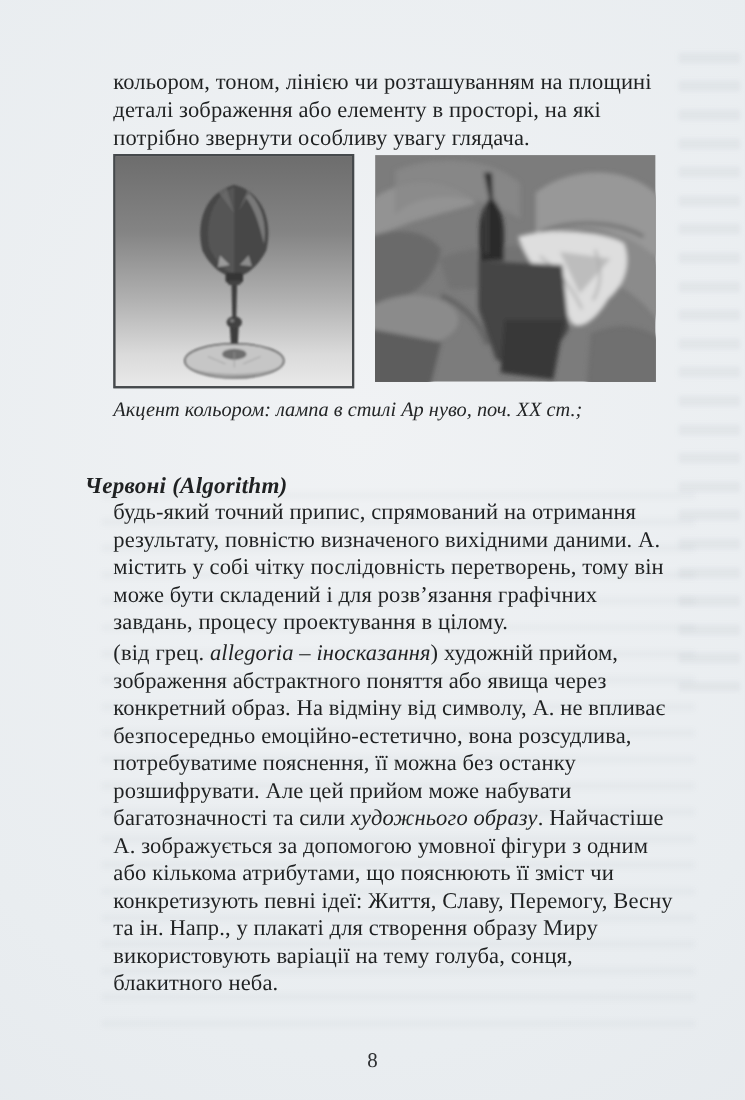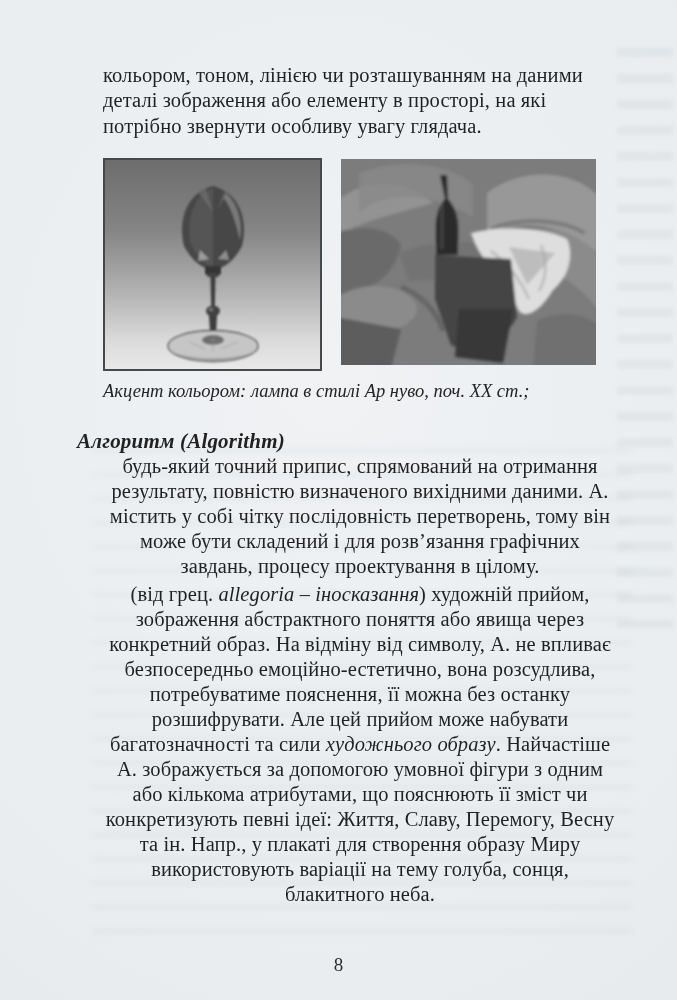--- a/index.html
+++ b/index.html
@@ -31,21 +31,21 @@
       transparent 0 17px, rgba(110,120,132,0.04) 17px 24px);
     filter: blur(2.6px);
     pointer-events: none;
   }
   .intro {
     position: absolute;
     left: 103px; top: 42px; width: 516px;
     font-size: 20.5px; line-height: 25.5px;
     letter-spacing: 0.1px;
   }
-  .figure { position: absolute; left: 103px; top: 158px; width: 540px; }
+  .figure { position: absolute; left: 103px; top: 140px; width: 540px; }
   .photos { display: flex; align-items: flex-start; }
   .photo-left {
     width: 215px; height: 209px;
     border: 2px solid #45494c;
     background: #888;
     flex: none;
   }
   .photo-right {
     width: 255px; height: 206px;
     margin-left: 19px; margin-top: 1px;
@@ -63,38 +63,37 @@
     margin-left: 77px;
     font-weight: bold; font-style: italic;
     font-size: 21px; line-height: 26px;
     letter-spacing: 0.2px;
   }
   .definition {
     margin-left: 103px; width: 514px;
     font-size: 20.5px; line-height: 25px;
     letter-spacing: 0.1px;
     margin-bottom: 3px;
-    text-align: center;
   }
   .it { font-style: italic; }
   .page-number {
     position: absolute; left: 0; right: 0; bottom: 24px;
     text-align: center;
     font-size: 19px; color: #2c2e30;
   }
 </style>
 </head>
 <body>
 
 <div class="page">
 
   <div class="ghost-a"></div>
   <div class="ghost-b"></div>
 
-  <p class="intro">кольором, тоном, лінією чи розташуванням на даними деталі зображення або елементу в просторі, на які потрібно звернути особливу увагу глядача.</p>
+  <p class="intro">кольором, тоном, лінією чи розташуванням на площині деталі зображення або елементу в просторі, на які потрібно звернути особливу увагу глядача.</p>
 
   <figure class="figure" style="margin:0">
     <div class="photos">
 
       <div class="photo-left">
         <svg viewBox="0 0 215 209" preserveAspectRatio="none" aria-hidden="true">
           <defs>
             <linearGradient id="lampbg" x1="0" y1="0" x2="0" y2="1">
               <stop offset="0" stop-color="#6d6d6d"></stop>
               <stop offset="0.33" stop-color="#848484"></stop>
@@ -174,21 +173,21 @@
       </div>
     </div>
 
     <figcaption class="caption">
       <div>Акцент кольором: лампа в стилі Ар нуво, поч. XX ст.;</div>
     </figcaption>
   </figure>
 
   <div class="entries">
       <div>
-        <div class="term">Алгоритм (Algorithm)</div>
+        <div class="term">Червоні (Algorithm)</div>
         <div class="definition"><span>будь-який точний припис, спрямований на отримання результату, повністю визначеного вихідними даними. А. містить у собі чітку послідовність перетворень, тому він може бути складений і для розв’язання графічних завдань, процесу проектування в цілому.</span></div>
       </div>
       <div>
         <div class="definition"><span>(від грец. </span><span class="it">allegoria – іносказання</span><span>) художній прийом, зображення абстрактного поняття або явища через конкретний образ. На відміну від символу, А. не впливає безпосередньо емоційно-естетично, вона розсудлива, потребуватиме пояснення, її можна без останку розшифрувати. Але цей прийом може набувати багатозначності та сили </span><span class="it">художнього образу</span><span>. Найчастіше А. зображується за допомогою умовної фігури з одним або кількома атрибутами, що пояснюють її зміст чи конкретизують певні ідеї: Життя, Славу, Перемогу, Весну та ін. Напр., у плакаті для створення образу Миру використовують варіації на тему голуба, сонця, блакитного неба.</span></div>
       </div>
     </div>
 
   <div class="page-number">8</div>
 </div>
 

